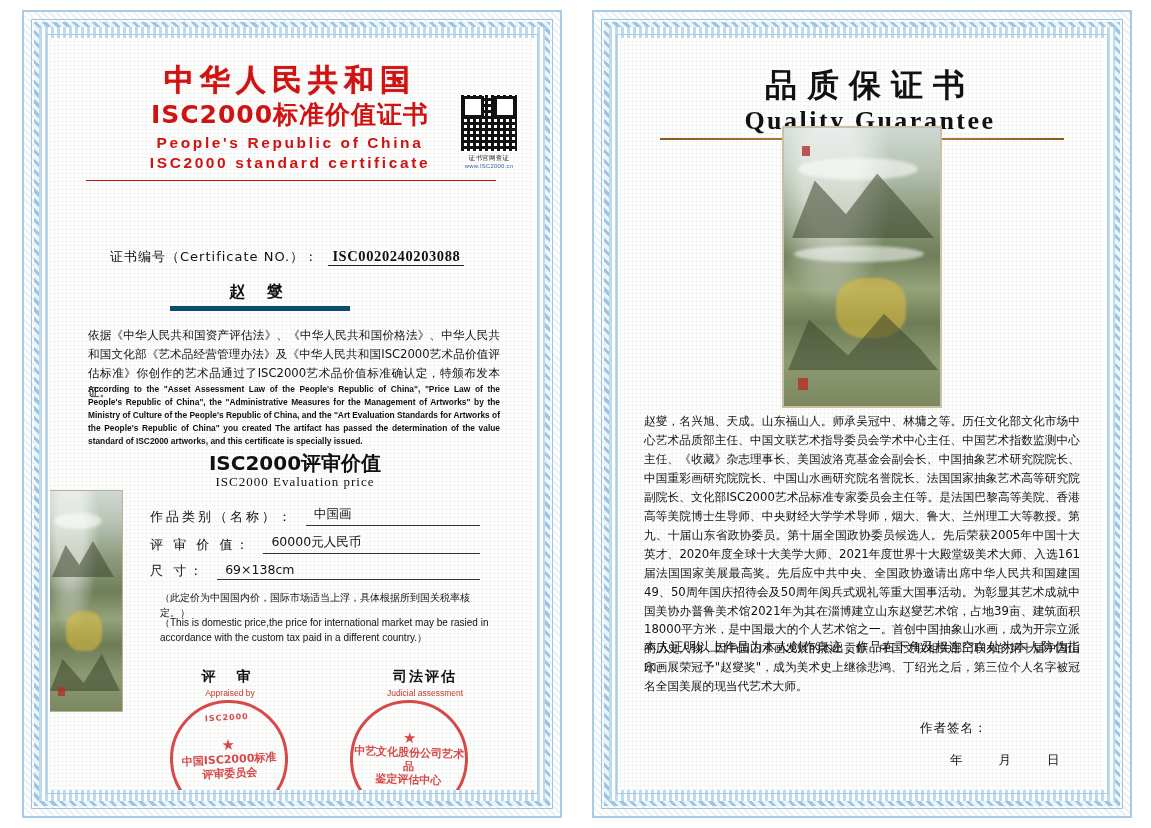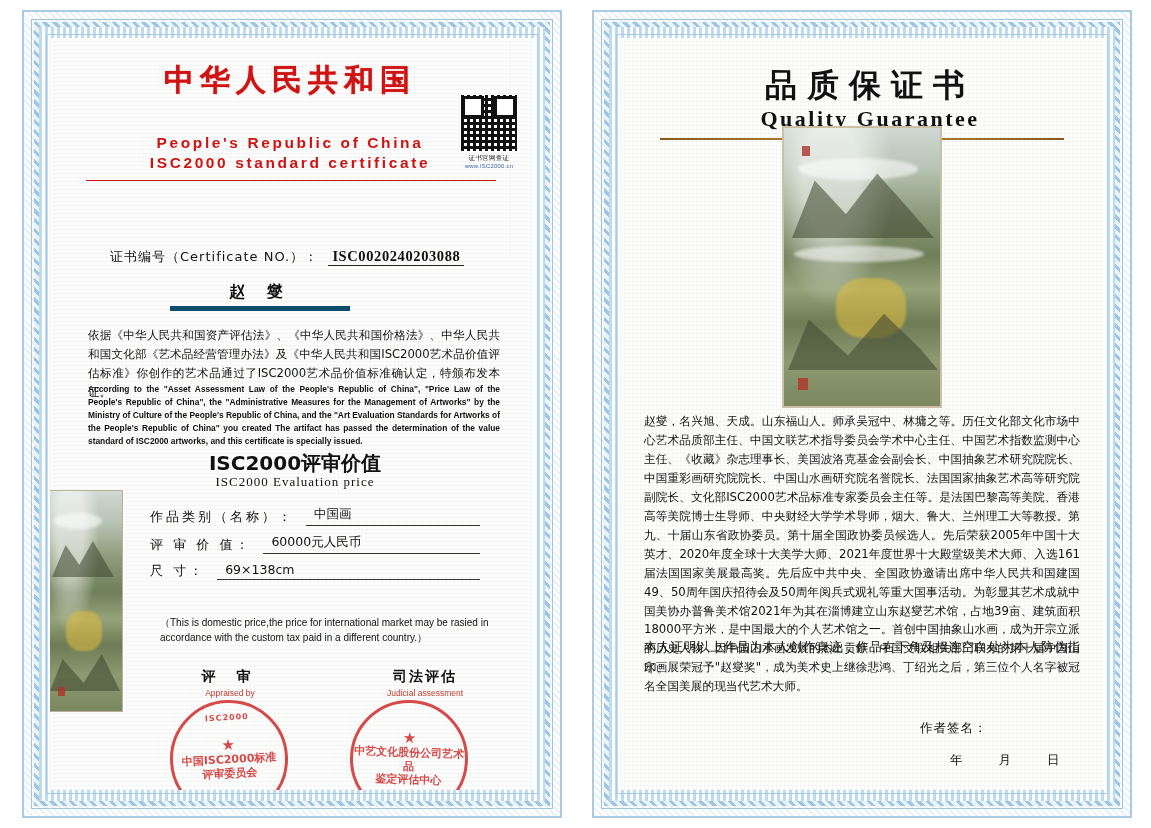--- a/index.html
+++ b/index.html
@@ -348,21 +348,21 @@
     font-weight: bold;
     font-size: 32px;
     letter-spacing: 10px;
     color: #111;
   }
   .r-title-en {
     position: absolute; left: 40px; top: 68px; width: 420px;
     text-align: center;
     font-family: "Liberation Serif", serif;
     font-weight: bold;
-    font-size: 22px;
+    font-size: 26px;
     letter-spacing: 2.5px;
     color: #111;
   }
   .r-rule {
     position: absolute; left: 40px; top: 100px; width: 404px;
     height: 2px;
     background: linear-gradient(90deg, #8a5a1a, #c08a3c, #8a5a1a);
   }
   .r-art {
     position: absolute; left: 162px; top: 88px;
@@ -409,20 +409,21 @@
 
   <div class="cert cert-left">
     <div class="border-outer"></div>
     <div class="border-guilloche"></div>
     <div class="border-mid"></div>
     <div class="border-inner"></div>
 
     <div class="paper">
 
       <div class="l-title-cn">中华人民共和国</div>
+      <div class="l-title-cn2">ISC2000标准价值证书</div>
       <div class="l-title-en1">People's  Republic  of  China</div>
       <div class="l-title-en2">ISC2000  standard  certificate</div>
       <div class="l-rule"></div>
 
       <div class="qr-box">
         <div class="qr"></div>
         <div class="qr-cap1">证书官网查证</div>
         <div class="qr-cap2">www.ISC2000.cn</div>
       </div>
 
@@ -445,20 +446,21 @@
       </div>
       <div class="field-row fr2">
         <span class="field-label">评 审 价 值：</span>
         <span class="field-val">60000元人民币</span>
       </div>
       <div class="field-row fr3">
         <span class="field-label">尺    寸：</span>
         <span class="field-val">69×138cm</span>
       </div>
 
+      <div class="l-note-cn">（此定价为中国国内价，国际市场适当上浮，具体根据所到国关税率核定。）</div>
       <div class="l-note-en">（This is domestic price,the price for international market may be rasied in accordance with the custom tax paid in a different country.）</div>
 
       <div class="l-col-head-1">评    审</div>
       <div class="l-col-head-2">司法评估</div>
       <div class="l-col-sub-1">Appraised by</div>
       <div class="l-col-sub-2">Judicial assessment</div>
 
       <div class="seal seal-1">
         <div class="seal-arc">ISC2000</div>
         <div class="seal-star">★</div>

